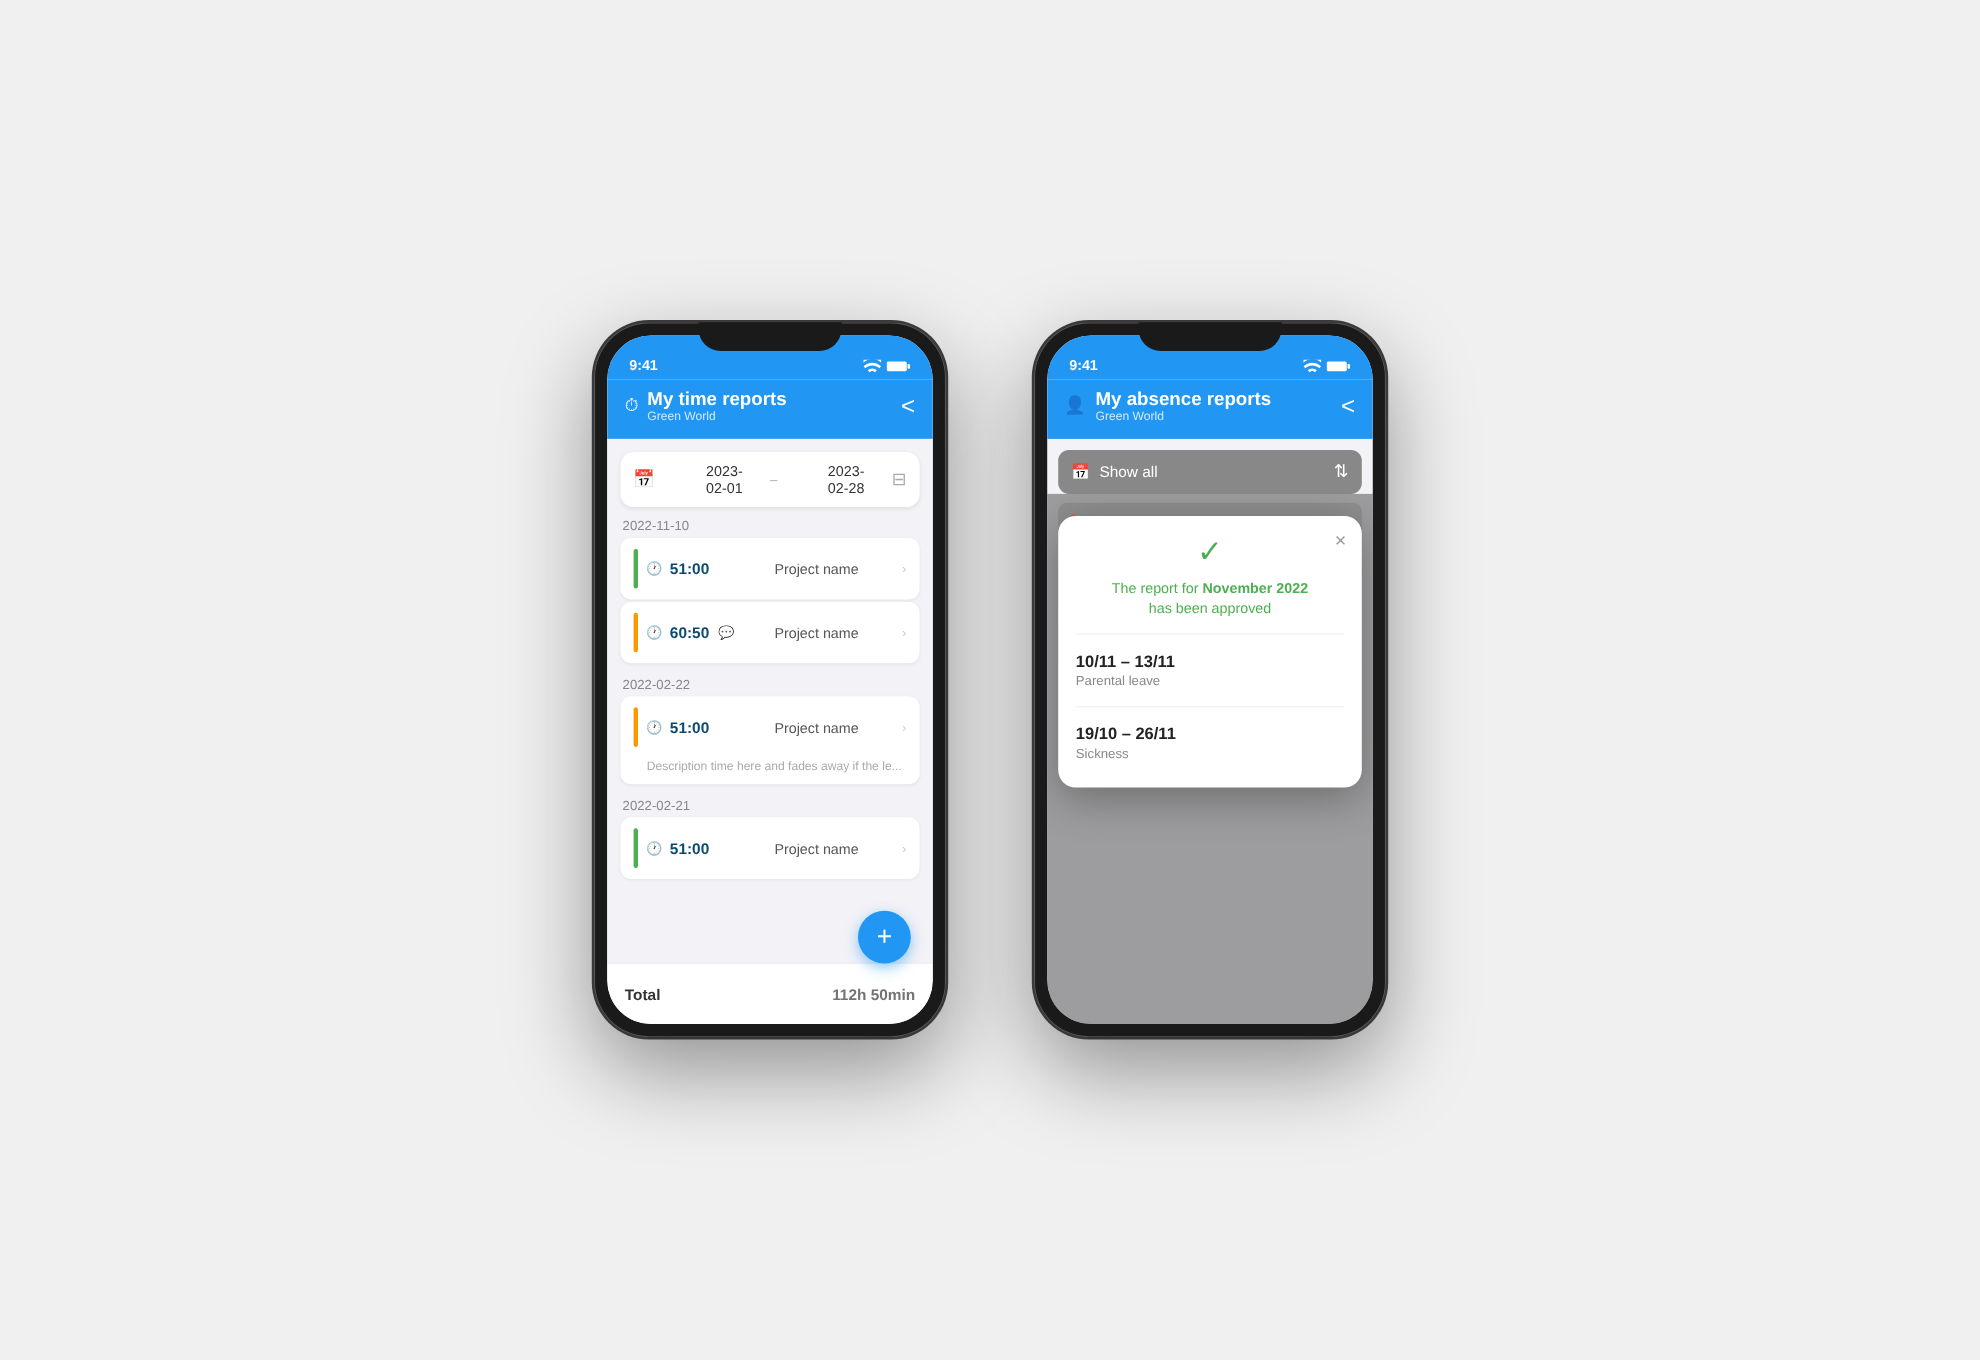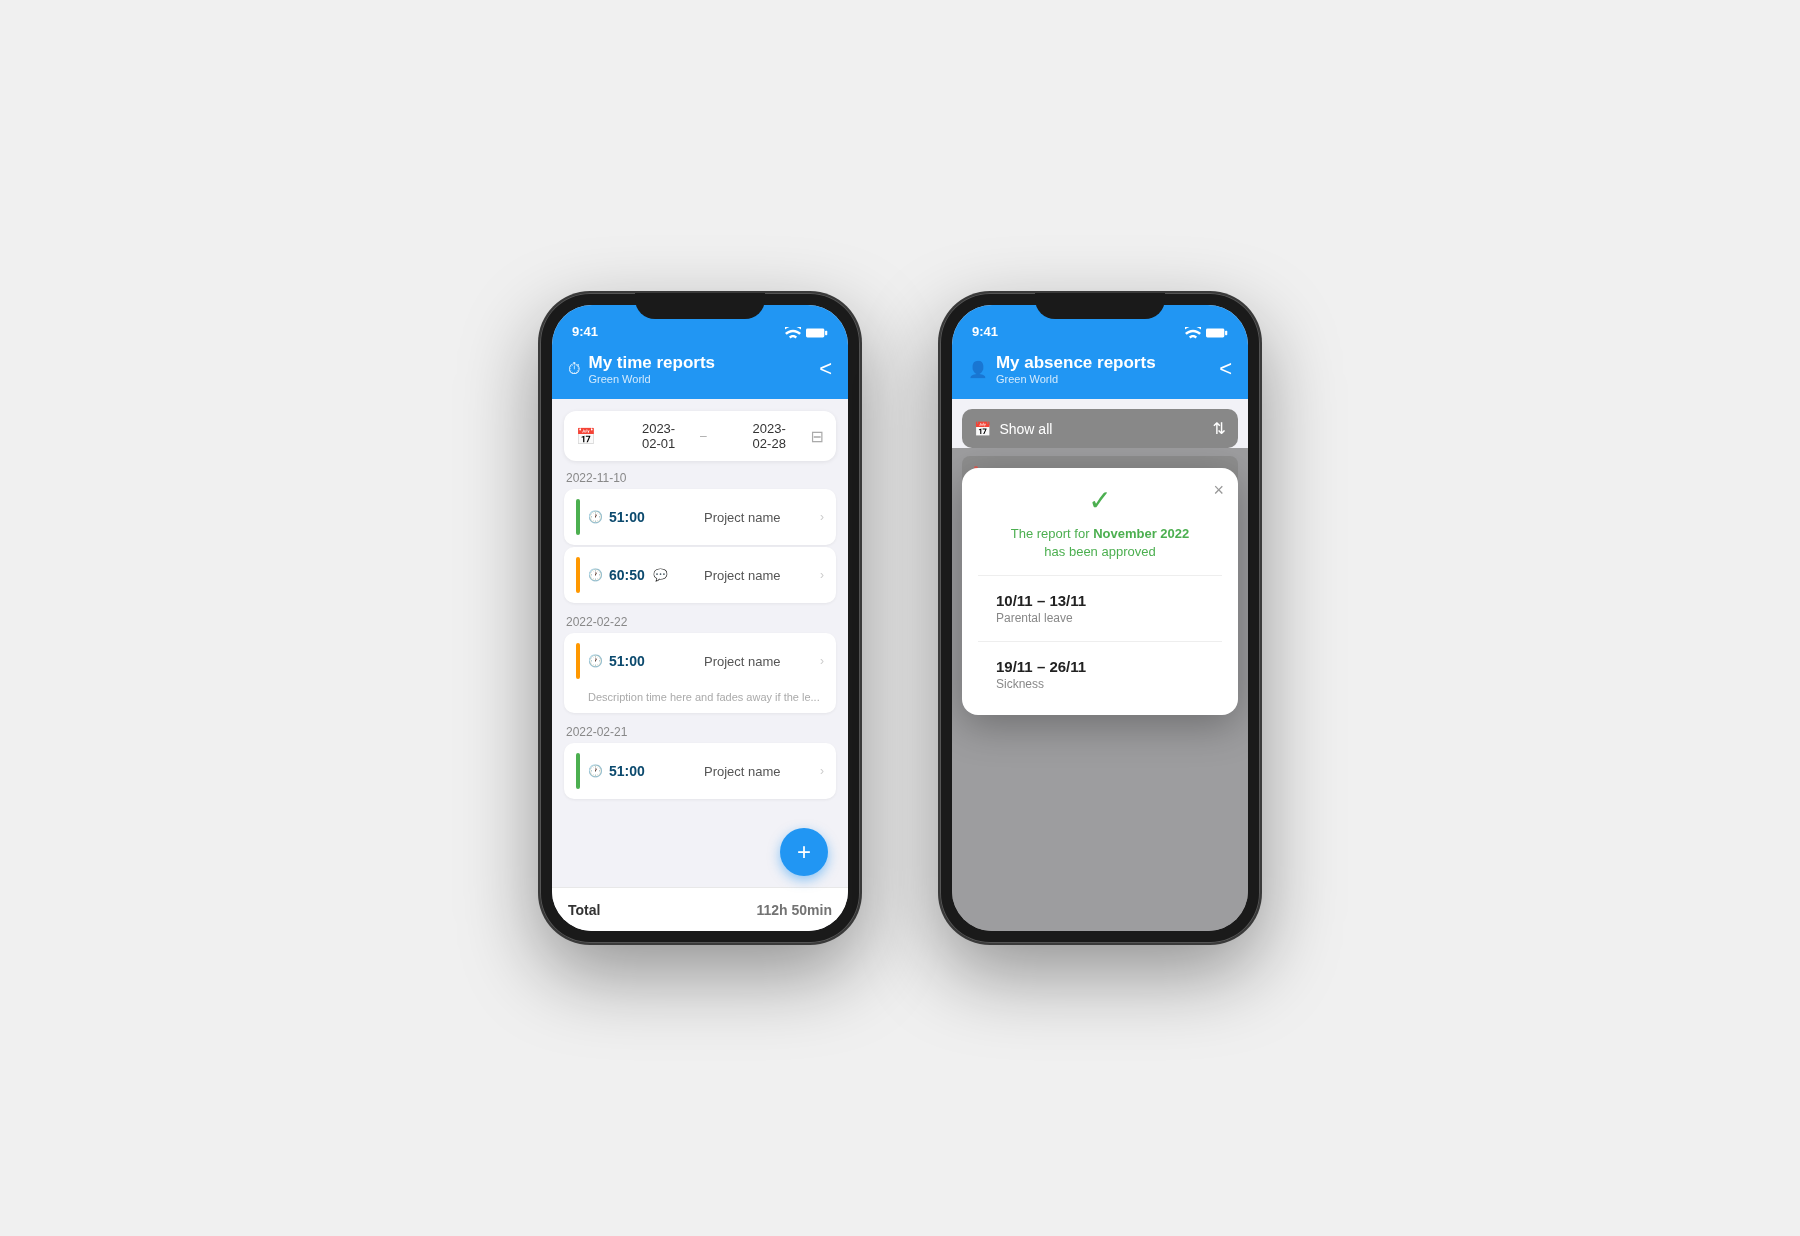--- a/index.html
+++ b/index.html
@@ -206,21 +206,21 @@
 
     
     .bottom-bar {
       background: white;
       border-top: 1px solid #e8e8e8;
       padding: 10px 16px;
       display: flex;
       justify-content: space-between;
       align-items: center;
       flex-shrink: 0;
-      height: 44px;
+      height: 56px;
     }
     .total-label { font-size: 14px; font-weight: 600; color: #333; }
     .total-value { font-size: 14px; font-weight: 600; color: #737373; }
 
     
     
     .show-all-bar {
       background: #888;
       margin: 10px 10px 0;
       border-radius: 10px;
@@ -298,21 +298,20 @@
       line-height: 1.4;
     }
     .modal-message strong { font-weight: 700; }
     .modal-divider {
       border: none;
       border-top: 1px solid #eee;
       margin: 8px 0;
     }
     .modal-entry {
       padding: 8px 0;
-      margin-left: 18px;
     }
     .modal-date-range {
       font-size: 15px;
       font-weight: 600;
       color: #222;
       margin-bottom: 2px;
     }
     .modal-type {
       font-size: 12px;
       color: #888;
@@ -483,21 +482,21 @@
             <span>The report for </span><strong>November 2022</strong><br>
             <span>has been approved</span>
           </div>
           <hr class="modal-divider">
           <div class="modal-entry">
             <div class="modal-date-range">10/11 – 13/11</div>
             <div class="modal-type">Parental leave</div>
           </div>
           <hr class="modal-divider">
           <div class="modal-entry">
-            <div class="modal-date-range">19/11 – 26/11</div>
+            <div class="modal-date-range">19/10 – 26/11</div>
             <div class="modal-type">Sickness</div>
           </div>
         </div>
       </div>
 
     </div>
 
   </div>
 </div>
 

